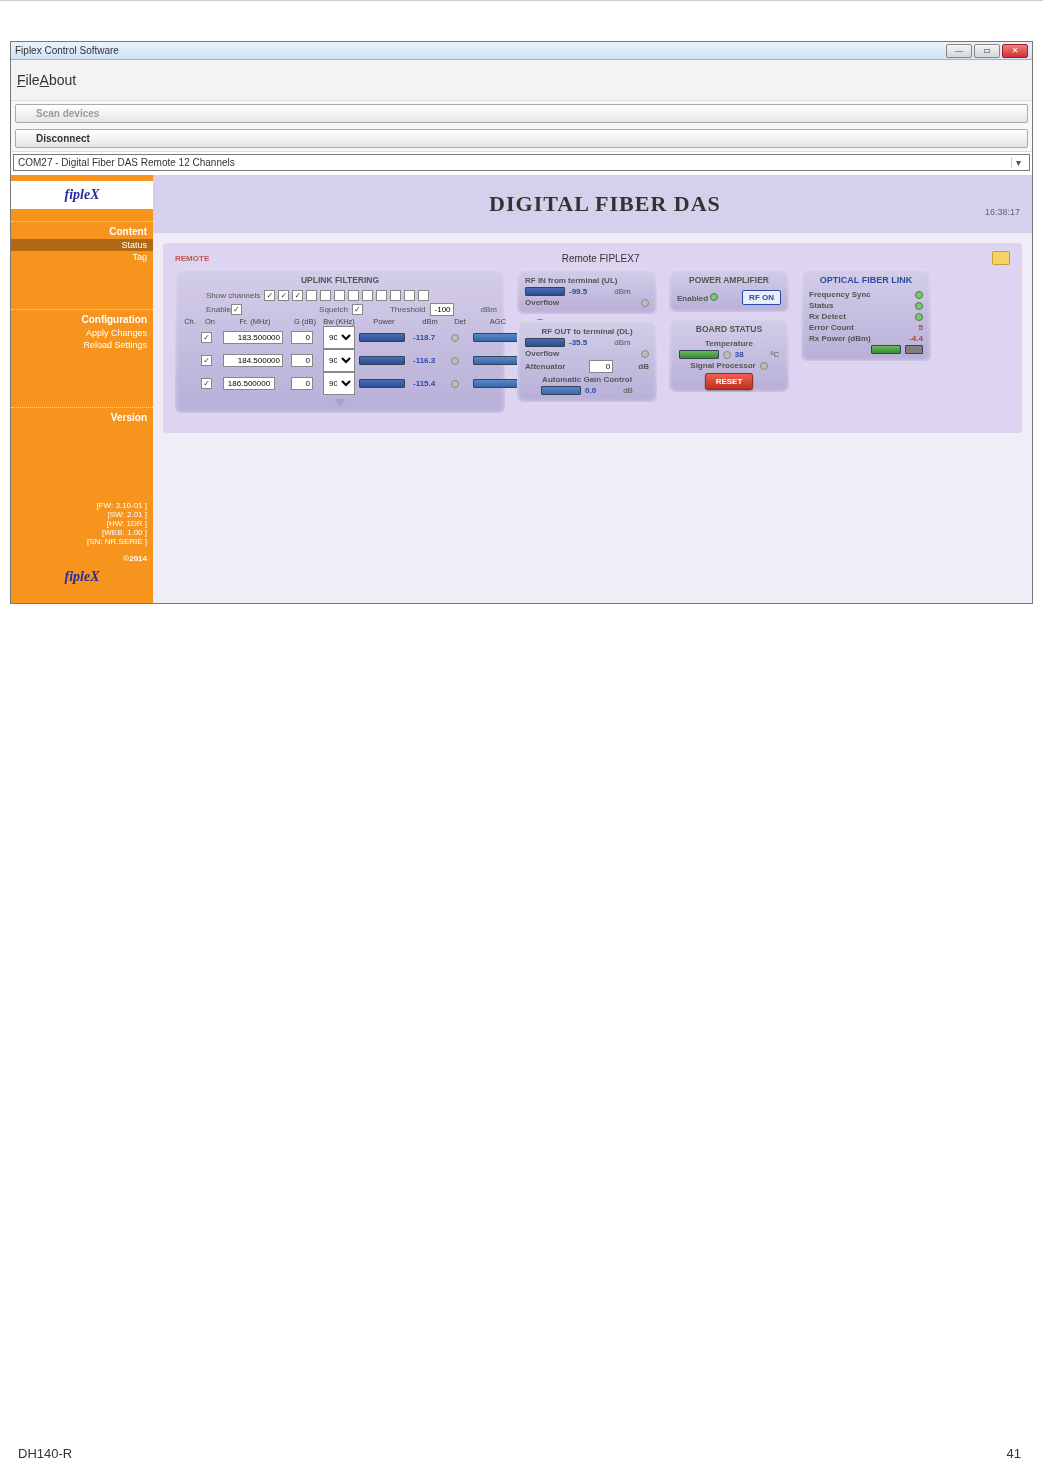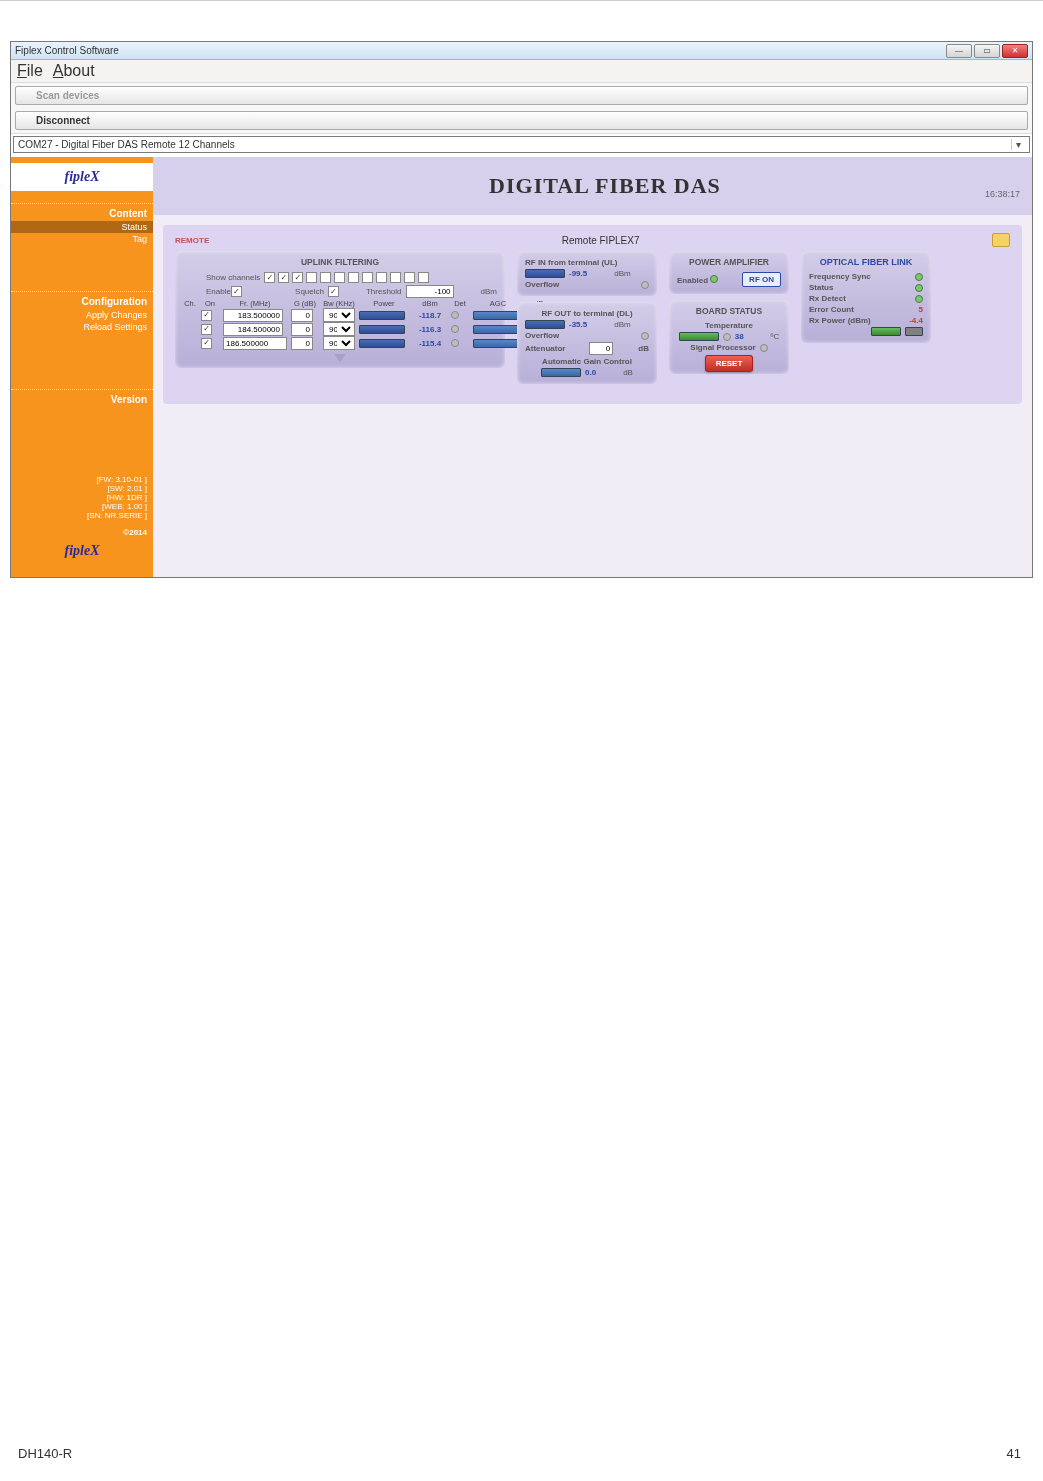--- a/index.html
+++ b/index.html
@@ -4,21 +4,21 @@
 <style>
   * { box-sizing: border-box; }
   body { margin:0; font-family: Tahoma, Arial, sans-serif; font-size:10px; background:#fff; color:#333; }
   .page { width:1043px; height:1481px; margin:0 auto; position:relative; border-top:1px solid #ccc; padding-top:40px;}
   .footer { position:absolute; bottom:20px; left:18px; right:22px; display:flex; justify-content:space-between; font-size:13px;}
   .window { margin:0 10px; border:1px solid #777; }
   .titlebar { height:18px; background:linear-gradient(#eaf3fb,#cfe3f7); display:flex; align-items:center; padding:0 4px; font-size:10px; color:#333; border-bottom:1px solid #9bb;}
   .titlebar .spacer{flex:1;}
   .winbtn { width:26px; height:14px; margin-left:2px; display:inline-flex; align-items:center; justify-content:center; font-size:8px; border:1px solid #888; background:linear-gradient(#f5f5f5,#d5d5d5); border-radius:2px;}
   .winbtn.close{ background:linear-gradient(#f08080,#d13030); color:#fff; border-color:#a02020;}
-  .menubar { background:#f4f3f2; padding:2px 6px; font-size:16px; display:flex; gap:10px; border-bottom:1px solid #ddd;}
+  .menubar { background:#f4f3f2; padding:12px 6px; font-size:14px; display:flex; border-bottom:1px solid #ddd;}
   .menubar span{cursor:default;}
   .menubar span u{text-decoration:underline;}
   .btnrow { background:#f7f7f7; padding:3px 4px; display:flex; gap:6px; border-bottom:1px solid #ddd;flex-direction:column;}
   .toolbtn { font-size:10px; font-weight:bold; padding:3px 20px; border:1px solid #aaa; background:linear-gradient(#fff,#e5e5e5); border-radius:2px;}
   .toolbtn.disabled{ color:#9a9a9a;}
   .combo { background:#fff; border:1px solid #7a7a7a; padding:2px 4px; display:flex; align-items:center; font-size:10px; margin:2px 2px 4px 2px;}
   .combo .arrow{ margin-left:auto; width:14px; text-align:center; border-left:1px solid #ccc; color:#555;}
   .app { display:flex; background:#fff;}
   .sidebar { width:142px; background:#f6941e; color:#fff; font-size:9px; padding:6px 0 6px 0; display:flex; flex-direction:column; min-height:420px;}
   .logo { font-family: 'Segoe Script', cursive; font-weight:bold; font-size:14px; color:#2a2a9a; background:#fff; padding:6px 8px; margin-bottom:6px; text-align:center; font-style:italic;}
@@ -37,28 +37,28 @@
   .remote-tag{ color:#b55; font-size:8px; font-weight:bold;}
   .remote-name{ flex:1; text-align:center; font-size:10px;}
   .corner-btn{ width:18px; height:14px; background:#f4d266; border:1px solid #c8a030; border-radius:2px;}
   .panels{ display:flex; gap:12px; align-items:flex-start;}
   .panel, .panel-grad{ border-radius:6px; padding:6px 8px; font-size:8px;}
   .panel-grad{ background:linear-gradient(#d4cde8,#b8afd8); box-shadow:inset 0 0 4px rgba(255,255,255,.6);}
   .panel-title{ text-align:center; font-weight:bold; color:#555; font-size:8.5px; margin-bottom:4px;}
   .row{ display:flex; align-items:center; gap:4px; padding:1px 0;}
   .chk{ width:11px; height:11px; border:1px solid #888; background:#fff; display:inline-flex; align-items:center; justify-content:center; font-size:8px; line-height:8px; color:#333;}
   .inp{ border:1px solid #888; background:#fff; padding:0 2px; font-size:8px; height:13px; text-align:right;}
-  .sel{ border:1px solid #888; background:#fff; font-size:8px; height:14px; padding:0 1px;}
+  .sel{ border:1px solid #888; background:#fff; font-size:8px; height:23px; padding:0 1px;}
   .bar{ height:9px; width:46px; background:linear-gradient(#4a6db5,#2c4d94); border:1px solid #345; border-radius:1px; display:inline-block;}
   .bar.agc{ background:linear-gradient(#5a87c8,#3a67a8);}
   .bar.small{ width:40px;}
   .dot{ width:8px; height:8px; border-radius:50%; background:#7ac870; border:1px solid #4a7a44; display:inline-block;}
   .dot.grey{ background:#bdbdbd; border-color:#888;}
   .bar.green{ background:linear-gradient(#6aba5c,#3a8a30);}
-  .val-blue{ color:#2a4aa5; font-weight:bold;text-align:center;}
+  .val-blue{ color:#2a4aa5; font-weight:bold;}
   .val-red{ color:#c04030; font-weight:bold;}
   .btn-rf{ border:1.5px solid #2a4aa5; background:#e8eefb; color:#2a4aa5; font-weight:bold; padding:2px 6px; font-size:8px; border-radius:2px;}
   .btn-reset{ background:linear-gradient(#f06050,#c03020); color:#fff; padding:3px 10px; border:1px solid #a02818; border-radius:3px; font-size:8px; font-weight:bold; box-shadow:0 1px 2px rgba(0,0,0,.3);}
   .ch-table { display:grid; grid-template-columns: 14px 18px 64px 28px 32px 50px 34px 18px 50px 24px; gap:3px 4px; align-items:center;}
   .ch-head { font-size:7.5px; color:#444; text-align:center;}
   .lbl{ color:#555;padding-left:23px;}
   .optical-title{ color:#2a4aa5; font-weight:bold; font-size:9px; text-align:center; margin-bottom:4px;}
   .col { display:flex; flex-direction:column; gap:6px;}
   .arrow-down { margin:4px auto 0; width:0; height:0; border-left:6px solid transparent; border-right:6px solid transparent; border-top:8px solid #a8a0c8;}
   .kv{ display:flex; justify-content:space-between; align-items:center; gap:6px; font-size:8px; color:#555; padding:1px 0; font-weight:bold;}
@@ -149,21 +149,21 @@
               </div>
               <div class="row" style="justify-content:space-between;">
                 <span style="display:flex;align-items:center;gap:0;">
                   <span class="lbl">Enable</span>
                   <span class="chk">✓</span>
                 </span>
                 <span style="display:flex;align-items:center;gap:4px;">
                   <span class="lbl">Squelch</span>
                   <span class="chk">✓</span>
                   <span class="lbl">Threshold</span>
-                  <input class="inp" style="width: 48px;" value="-100">
+                  <input class="inp" style="width: 24px;" value="-100">
                   <span class="lbl">dBm</span>
                 </span>
               </div>
 
               <div class="ch-table">
                 <span class="ch-head">Ch.</span>
                 <span class="ch-head">On</span>
                 <span class="ch-head">Fr. (MHz)</span>
                 <span class="ch-head">G (dB)</span>
                 <span class="ch-head">Bw (KHz)</span>
@@ -194,21 +194,21 @@
                     <select class="sel"><option>90</option></select>
                     <span class="bar"></span>
                     <span class="val-blue">-116.3</span>
                     <span class="dot grey"></span>
                     <span class="bar agc"></span>
                     <span class="val-red">0.0</span>
                   </div>
                   <div class="ch-table">
                     <span class="lbl">3</span>
                     <span class="chk">✓</span>
-                    <input class="inp" style="width: 64px; text-align: left;" value="186.500000">
+                    <input class="inp" style="width: 52px; text-align: center;" value="186.500000">
                     <input class="inp" style="width: 22px;" value="0">
                     <select class="sel"><option>90</option></select>
                     <span class="bar"></span>
                     <span class="val-blue">-115.4</span>
                     <span class="dot grey"></span>
                     <span class="bar agc"></span>
                     <span class="val-red">0.0</span>
                   </div>
                 </div>
               <div class="arrow-down"></div>

